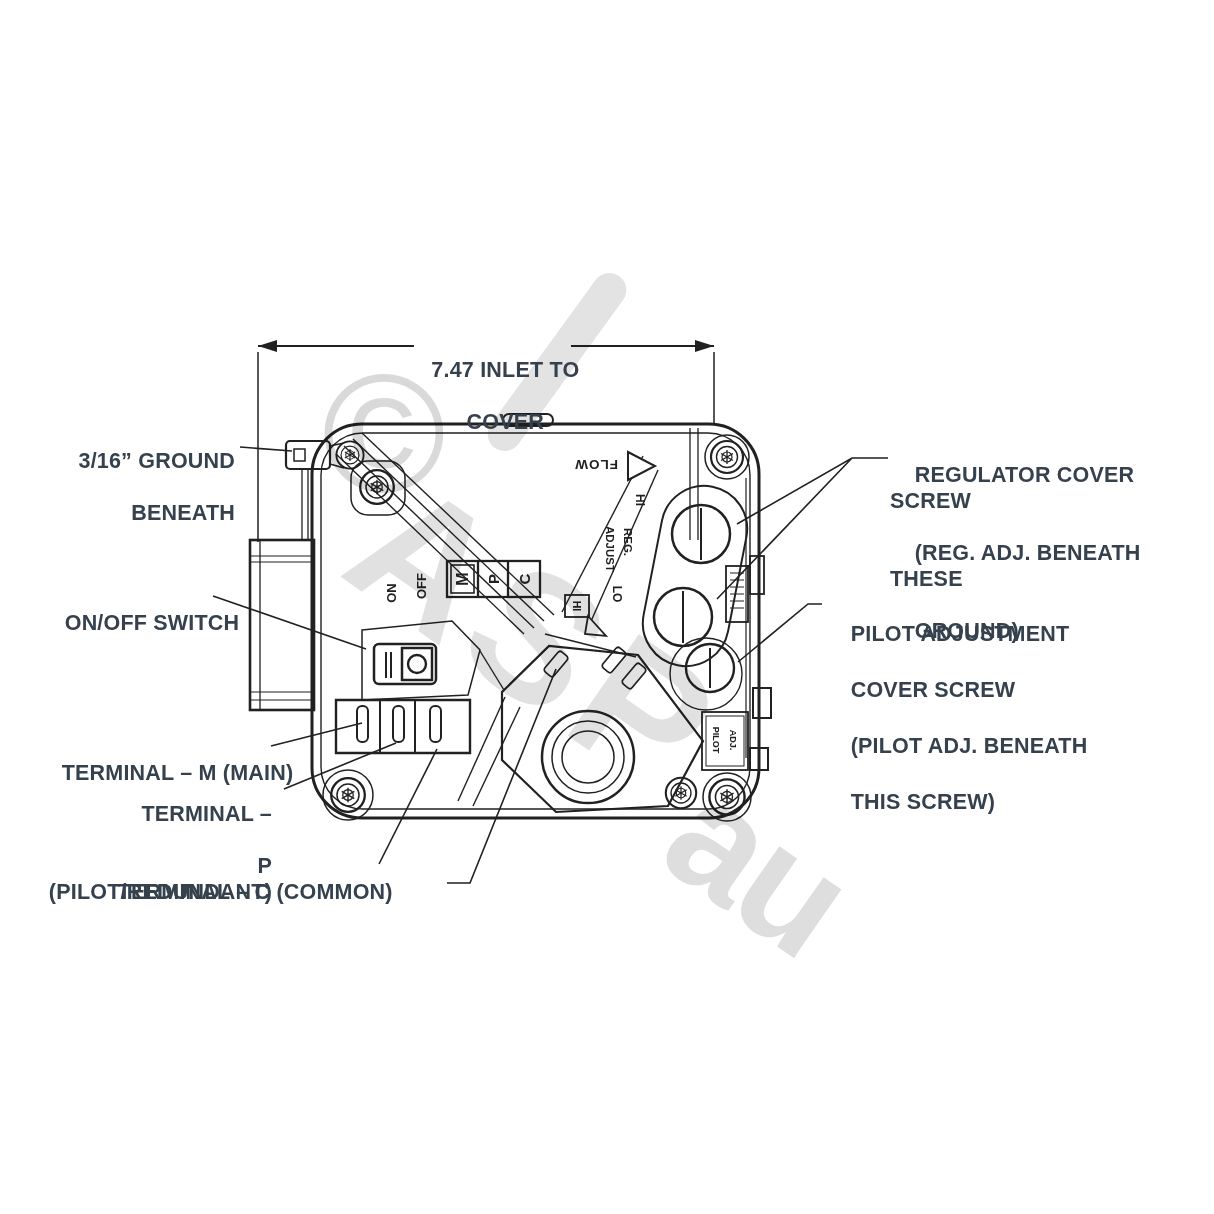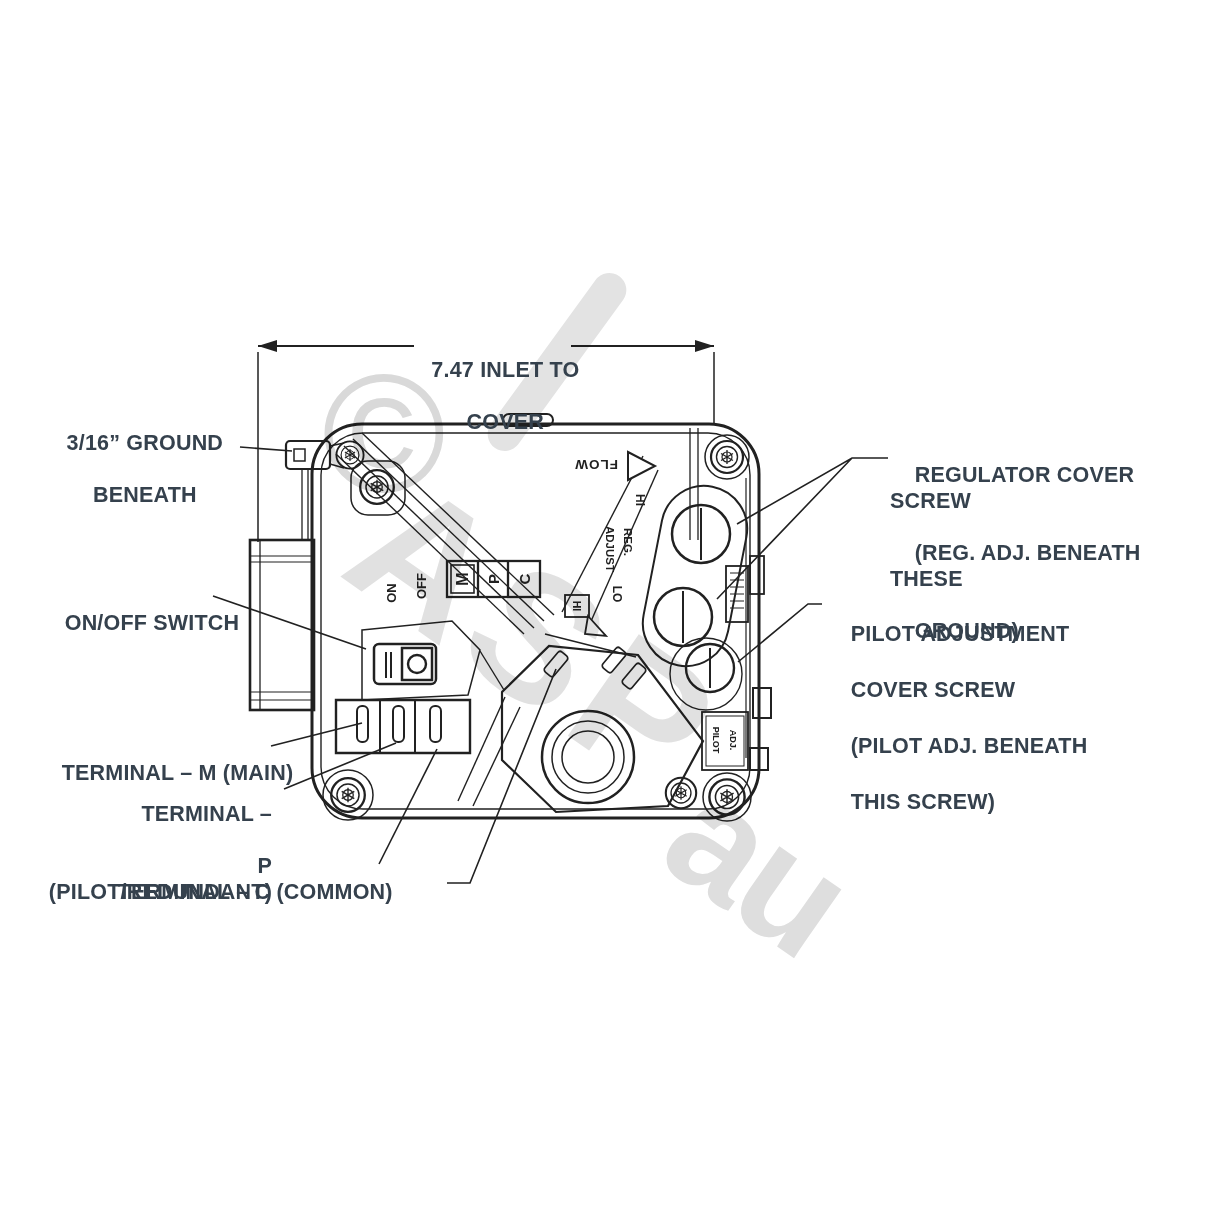--- a/index.html
+++ b/index.html
@@ -197,21 +197,21 @@
       <path d="M888,458 H852 L737,524 M852,458 L717,599"></path>
       <path d="M822,604 H808 L738,662"></path>
     </g>
   </svg>
 
   <div class="lbl center" style="left:368px;top:331px;width:250px;">
     <span>7.47 INLET TO</span><br>
     <span>COVER</span>
   </div>
 
-  <div class="lbl right" style="left:30px;top:404px;width:205px;text-align:center;">
+  <div class="lbl right" style="left:30px;top:422px;width:205px;">
     <span>3/16” GROUND</span><br>
     <span>BENEATH</span>
   </div>
 
   <div class="lbl" style="left:37px;top:734px;">
     <span>TERMINAL – </span><b>M</b><span> (MAIN)</span>
   </div>
 
   <div class="lbl" style="left:40px;top:584px;">
     <span>ON/OFF SWITCH</span>

